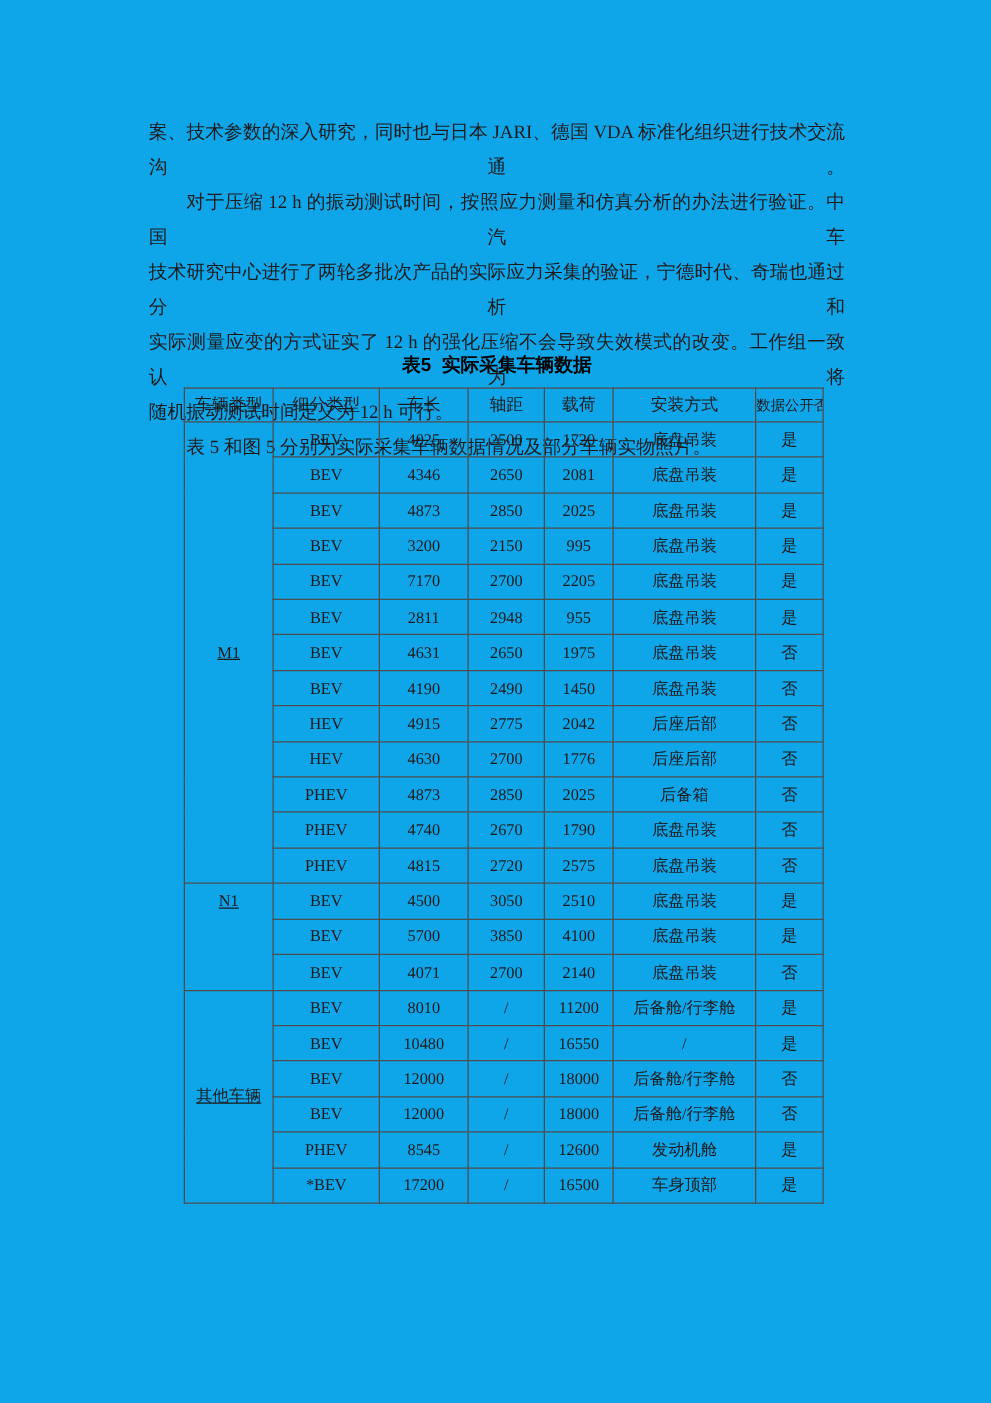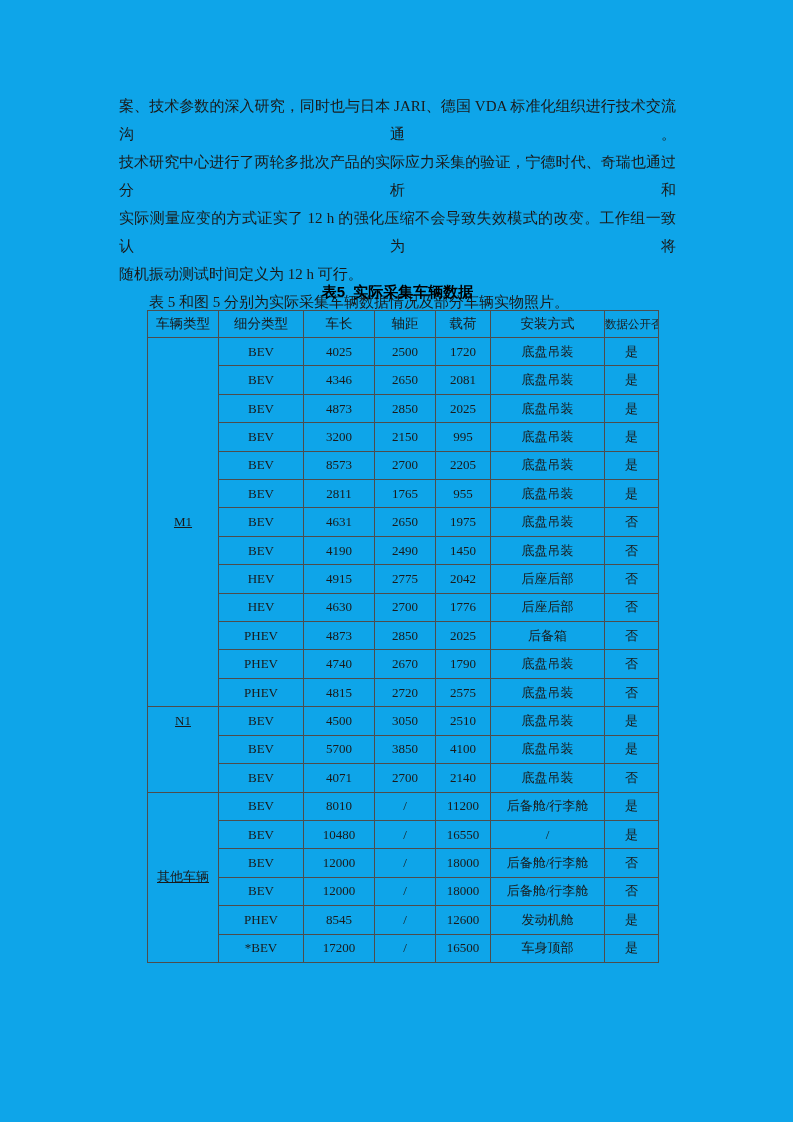--- a/index.html
+++ b/index.html
@@ -59,20 +59,21 @@
   .vehicle-table td.group-label { font-size:13px;text-decoration:underline; }
   .vehicle-table td.group-label.g1 { vertical-align:top; padding-top:6px; }
 </style>
 </head>
 <body>
 
 <div class="page">
 
   <div class="doc">
     <div class="doc-line justify">案、技术参数的深入研究，同时也与日本 JARI、德国 VDA 标准化组织进行技术交流沟通。</div>
+    <div class="doc-line justify indent">对于压缩 12 h 的振动测试时间，按照应力测量和仿真分析的办法进行验证。中国汽车</div>
     <div class="doc-line justify">技术研究中心进行了两轮多批次产品的实际应力采集的验证，宁德时代、奇瑞也通过分析和</div>
     <div class="doc-line justify">实际测量应变的方式证实了 12 h 的强化压缩不会导致失效模式的改变。工作组一致认为将</div>
     <div class="doc-line">随机振动测试时间定义为 12 h 可行。</div>
     <div class="doc-line indent">表 5 和图 5 分别为实际采集车辆数据情况及部分车辆实物照片。</div>
   </div>
 
   <div class="table-title">表5  实际采集车辆数据</div>
 
   <table class="vehicle-table">
     <colgroup>
@@ -124,30 +125,30 @@
         <tr>
           <td>BEV</td>
           <td>3200</td>
           <td>2150</td>
           <td>995</td>
           <td>底盘吊装</td>
           <td>是</td>
         </tr>
         <tr>
           <td>BEV</td>
-          <td>8573</td>
+          <td>7170</td>
           <td>2700</td>
           <td>2205</td>
           <td>底盘吊装</td>
           <td>是</td>
         </tr>
         <tr>
           <td>BEV</td>
           <td>2811</td>
-          <td>1765</td>
+          <td>2948</td>
           <td>955</td>
           <td>底盘吊装</td>
           <td>是</td>
         </tr>
         <tr>
           <td>BEV</td>
           <td>4631</td>
           <td>2650</td>
           <td>1975</td>
           <td>底盘吊装</td>

